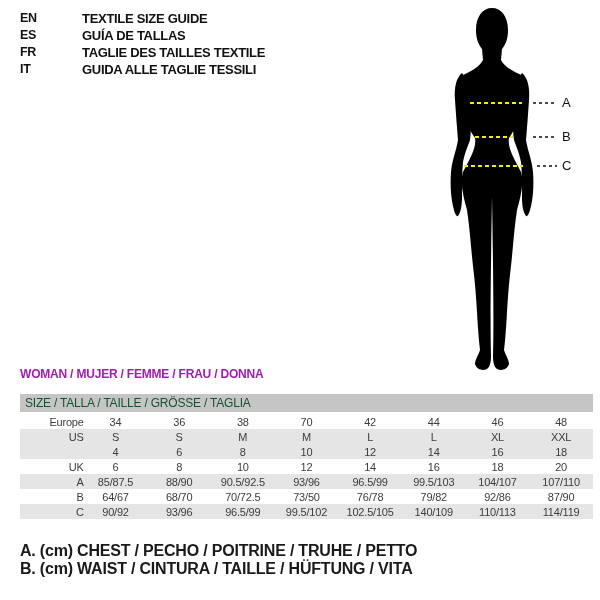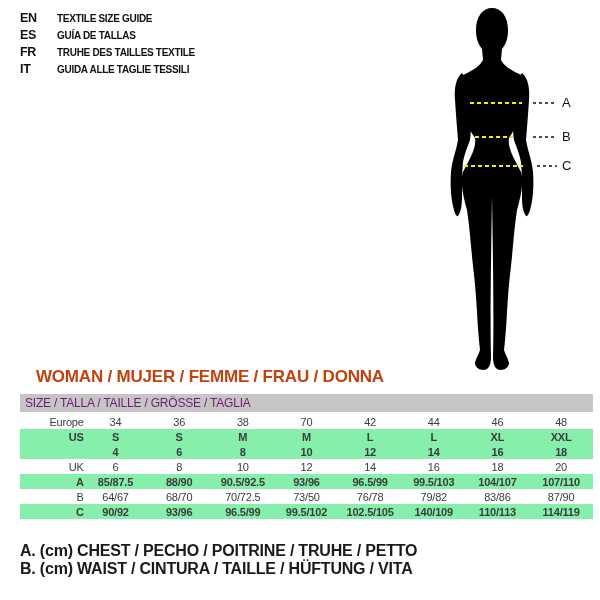--- a/index.html
+++ b/index.html
@@ -1,46 +1,46 @@
 <!DOCTYPE html>
 <html><head>
 <meta charset="utf-8">
 <style>
   html,body{margin:0;padding:0;background:#fff;}
   #stage{position:relative;width:600px;height:600px;background:#ffffff;overflow:hidden;
          font-family:"Liberation Sans","DejaVu Sans",sans-serif;color:#111;}
 
   
   .lang-list{position:absolute;left:20px;top:10px;}
-  .lang-row{display:flex;line-height:17px;}
+  .lang-row{display:flex;line-height:17px;gap:25px;}
   .lang-code{width:37px;font-weight:bold;font-size:12.5px;letter-spacing:-0.3px;}
-  .lang-label{font-weight:bold;font-size:10px;letter-spacing:-0.3px;white-space:nowrap;}
+  .lang-label{font-weight:bold;font-size:13px;letter-spacing:-0.3px;white-space:nowrap;}
 
   
   .figure{position:absolute;left:395px;top:0;width:205px;height:378px;}
   .figure svg{position:absolute;left:0;top:0;}
   .marker-label{position:absolute;font-size:13px;color:#111;width:16px;text-align:left;}
   .marker-a{left:167px;top:95px;}
   .marker-b{left:167px;top:129px;}
   .marker-c{left:167px;top:158px;}
 
   
-  .group-title{position:absolute;left:20px;top:367px;font-size:17px;font-weight:bold;
-               letter-spacing:-0.2px;color:#c2410c;margin-left:16px;}
+  .group-title{position:absolute;left:20px;top:367px;font-size:12px;font-weight:bold;
+               letter-spacing:-0.2px;color:#a21caf;}
 
   
   .size-table{position:absolute;left:20px;top:394px;width:573px;border-collapse:collapse;
               table-layout:fixed;}
   .size-table th{background:#c5c5c5;font-weight:normal;font-size:12px;text-align:left;
-                 padding:2px 0 2px 5px;height:14px;color:#701a75;letter-spacing:-0.2px;
+                 padding:2px 0 2px 5px;height:14px;color:#14532d;letter-spacing:-0.2px;
                  border-bottom:2px solid #fff;}
   .size-table td{font-size:11px;color:#3c3c3c;height:13px;padding:1px 0;text-align:center;
                  letter-spacing:-0.2px;}
   .size-table td.rowlabel{text-align:right;padding-left:5px;width:82px;}
-  .size-table tr.shaded td{background:#86efac;font-weight:bold;}
+  .size-table tr.shaded td{background:#e5e5e5;}
 
   
   .legend{position:absolute;left:20px;top:542px;}
   .legend-line{font-size:16px;font-weight:bold;line-height:17.6px;letter-spacing:-0.2px;
                color:#1a1a1a;white-space:nowrap;}
 </style>
 </head>
 <body>
 
 <div id="stage">
@@ -49,21 +49,21 @@
     <div class="lang-row">
       <span class="lang-code">EN</span>
       <span class="lang-label">TEXTILE SIZE GUIDE</span>
     </div>
     <div class="lang-row">
       <span class="lang-code">ES</span>
       <span class="lang-label">GUÍA DE TALLAS</span>
     </div>
     <div class="lang-row">
       <span class="lang-code">FR</span>
-      <span class="lang-label">TRUHE DES TAILLES TEXTILE</span>
+      <span class="lang-label">TAGLIE DES TAILLES TEXTILE</span>
     </div>
     <div class="lang-row">
       <span class="lang-code">IT</span>
       <span class="lang-label">GUIDA ALLE TAGLIE TESSILI</span>
     </div>
   </div>
 
   <div class="figure">
     <svg width="205" height="378" viewBox="0 0 205 378">
 
@@ -203,21 +203,21 @@
       <td>107/110</td>
     </tr>
     <tr>
       <td class="rowlabel">B</td>
       <td>64/67</td>
       <td>68/70</td>
       <td>70/72.5</td>
       <td>73/50</td>
       <td>76/78</td>
       <td>79/82</td>
-      <td>83/86</td>
+      <td>92/86</td>
       <td>87/90</td>
     </tr>
     <tr class="shaded">
       <td class="rowlabel">C</td>
       <td>90/92</td>
       <td>93/96</td>
       <td>96.5/99</td>
       <td>99.5/102</td>
       <td>102.5/105</td>
       <td>140/109</td>

